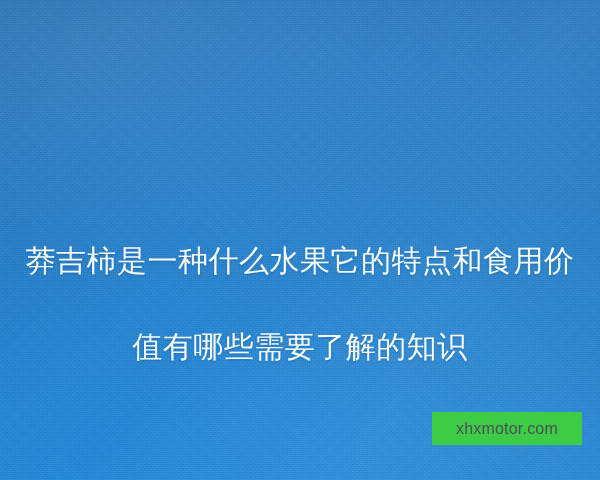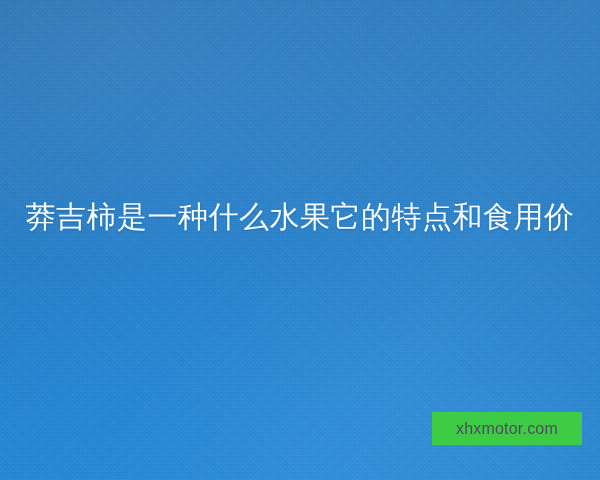--- a/index.html
+++ b/index.html
@@ -65,20 +65,21 @@
 
   .title-line {
     display: block;
     color: #f4fbff;
     font-size: 30px;
     line-height: 42px;
     letter-spacing: 0.5px;
     font-weight: 400;
     white-space: nowrap;
     text-shadow: 0 1px 2px rgba(10,45,85,0.28);
+    margin-top: 44px;
   }
 
   #watermark {
     position: absolute;
     left: 432px;
     top: 412px;
     width: 150px;
     height: 33px;
     background: #3ecb46;
     display: flex;
@@ -98,19 +99,20 @@
 <body>
 
 <div id="card">
 
   <div id="bg-gradient"></div>
   <div id="bg-sheen"></div>
   <div id="bg-noise"></div>
 
   <div id="title-block">
     <span class="title-line">莽吉柿是一种什么水果它的特点和食用价</span>
+    <span class="title-line">值有哪些需要了解的知识</span>
   </div>
 
   <div id="watermark">
     <span id="watermark-text">xhxmotor.com</span>
   </div>
 
 </div>
 
 </body></html>

